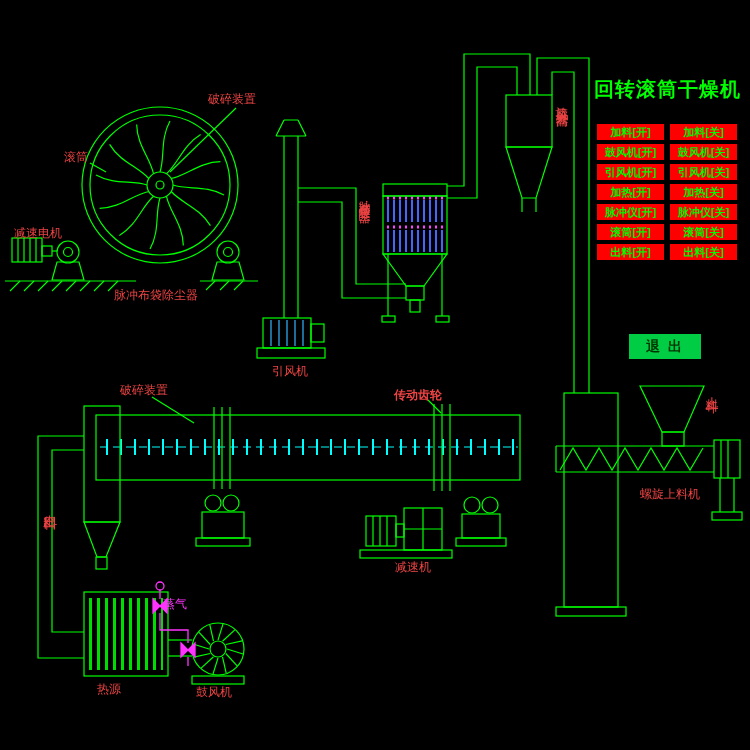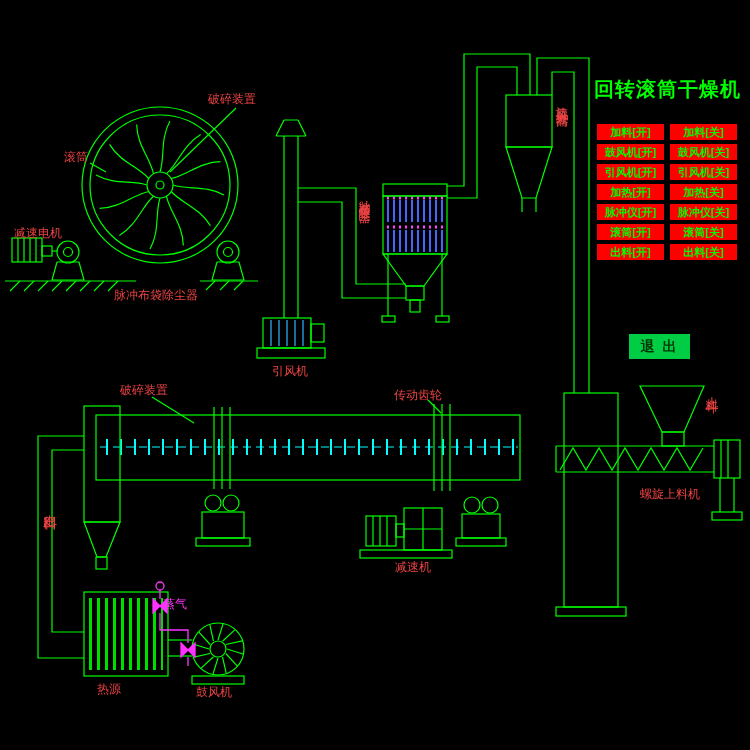--- a/index.html
+++ b/index.html
@@ -7,21 +7,21 @@
   body { width:750px; height:750px; font-family:"Liberation Sans",sans-serif; }
   #screen { position:relative; width:750px; height:750px; background:#000; overflow:hidden; }
   #screen svg { position:absolute; left:0; top:0; z-index:1; }
   .lbl { position:absolute; color:#ef4444; font-size:12px; line-height:1.2; white-space:nowrap; z-index:10; }
   .vert { writing-mode:vertical-rl; text-orientation:upright; letter-spacing:2px; white-space:normal; }
   .magenta { color:#ff33ff; }
   #title { position:absolute; left:594px; top:76px; color:#00ff00; font-size:20px; font-weight:bold; z-index:10; letter-spacing:1px; }
   #buttons { position:absolute; left:597px; top:124px; display:grid; grid-template-columns:67px 67px; gap:4px 6px; z-index:10; }
   .btn { width:67px; height:16px; background:#ff0000; color:#00ff00; font-weight:bold; font-size:11px;
          display:flex; align-items:center; justify-content:center; cursor:pointer; }
-  #exit { position:absolute; left:629px; top:334px; width:61px; height:25px; background:#00cc44; color:#003300;
+  #exit { position:absolute; left:629px; top:334px; width:72px; height:25px; background:#00cc44; color:#003300;
           font-weight:bold; font-size:14px; letter-spacing:2px; display:flex; align-items:center; justify-content:center;
           cursor:pointer; z-index:10; }
   #watermark { position:absolute; left:412px; top:592px; color:#ff0000; font-size:66px; font-weight:bold;
                font-family:"DejaVu Serif",serif; letter-spacing:6px; z-index:5; pointer-events:none; }
 </style>
 </head>
 <body>
 
 <div id="screen">
 
@@ -231,21 +231,21 @@
   <div id="exit">退 出</div>
 
   <div class="lbl" style="left:208px; top:92px;">破碎装置</div>
   <div class="lbl" style="left:64px; top:150px;">滚筒</div>
   <div class="lbl" style="left:14px; top:226px;">减速电机</div>
   <div class="lbl" style="left:114px; top:288px;">脉冲布袋除尘器</div>
   <div class="lbl vert" style="left:357px; top:190px;">脉冲布袋除尘器</div>
   <div class="lbl" style="left:272px; top:364px;">引风机</div>
   <div class="lbl vert" style="left:554px; top:96px; font-size:13px;">旋风分离器</div>
   <div class="lbl" style="left:120px; top:383px;">破碎装置</div>
-  <div class="lbl" style="left:394px; top:388px;">传动齿轮</div>
+  <div class="lbl" style="left:394px; top:388px;font-weight:bold;">传动齿轮</div>
   <div class="lbl" style="left:395px; top:560px;">减速机</div>
   <div class="lbl" style="left:640px; top:487px;">螺旋上料机</div>
   <div class="lbl vert" style="left:704px; top:386px; font-size:13px;">上料斗</div>
   <div class="lbl vert" style="left:42px; top:503px; font-size:14px;">出料口</div>
   <div class="lbl magenta" style="left:163px; top:566px;margin-top:31px;">蒸气</div>
   <div class="lbl" style="left:97px; top:683px;font-family:Liberation Mono, monospace;">热源</div>
   <div class="lbl" style="left:196px; top:685px;">鼓风机</div>
 
 </div>
 

